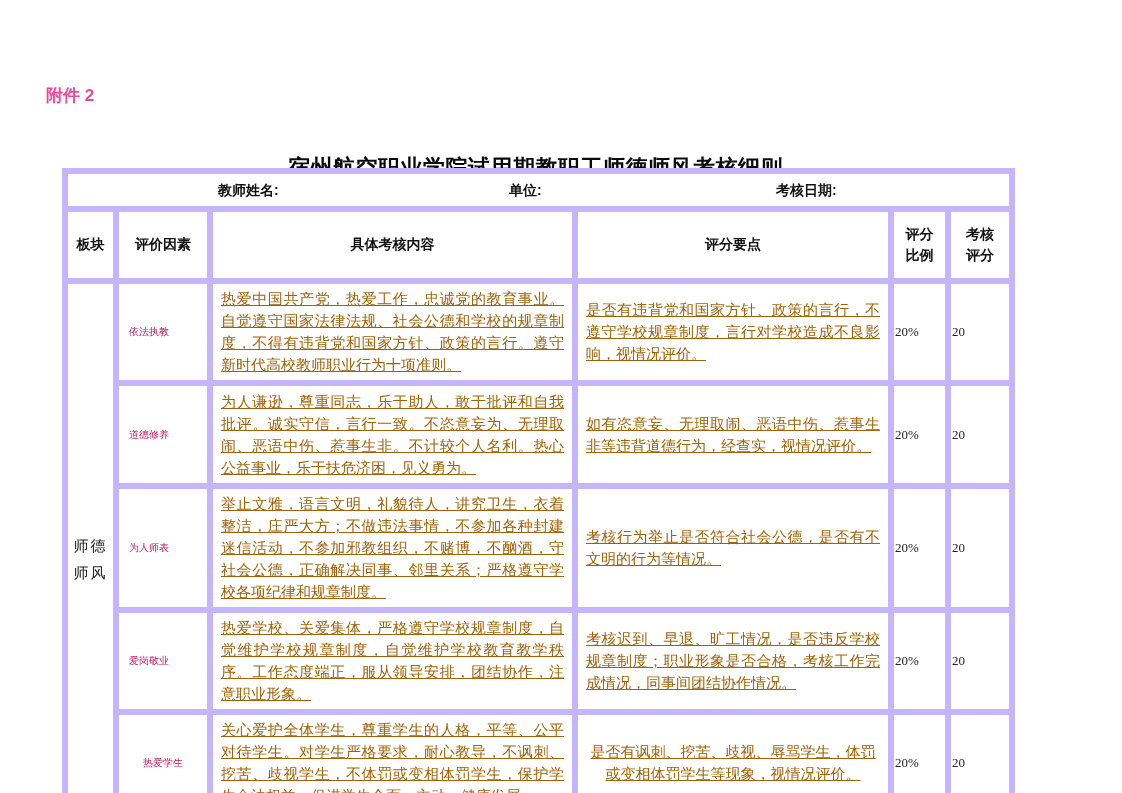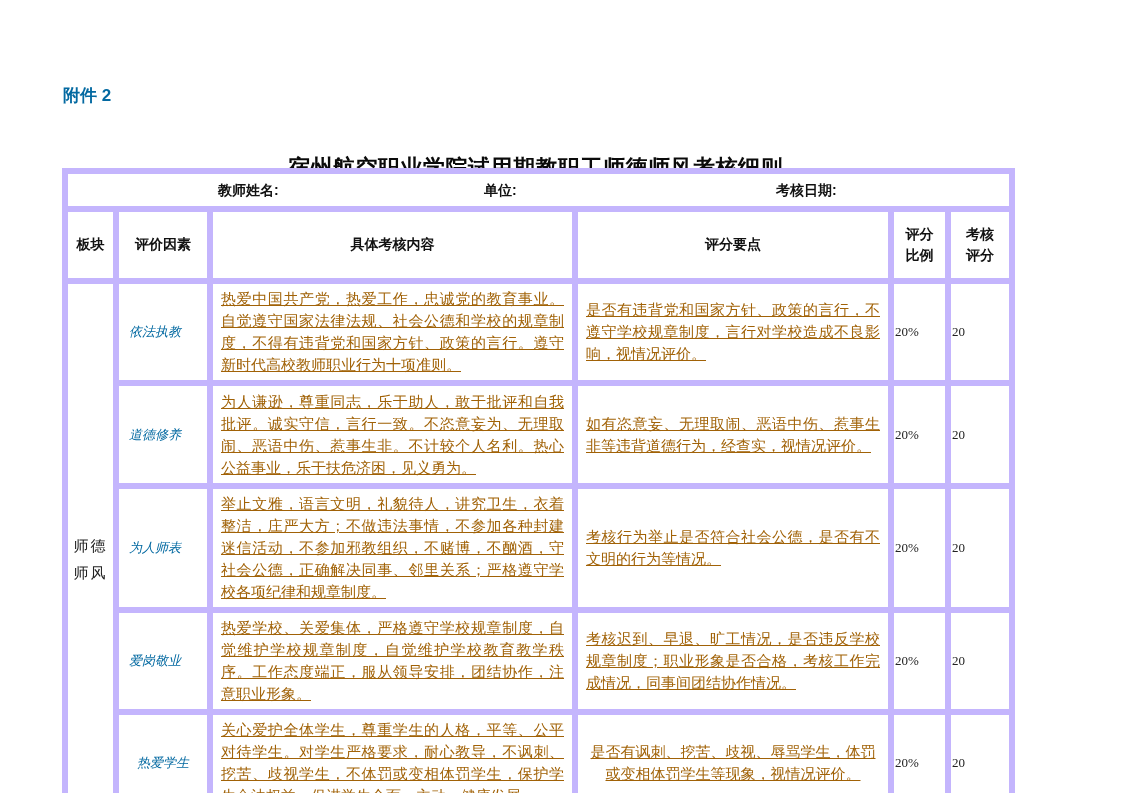--- a/index.html
+++ b/index.html
@@ -2,23 +2,23 @@
 <html lang="zh"><head>
 <meta charset="utf-8">
 <style>
   html,body{margin:0;padding:0;}
   body{
     width:1122px;height:793px;background:#ffffff;position:relative;
     font-family:"Liberation Serif","DejaVu Serif",serif;color:#1e1e1e;
     overflow:hidden;
   }
   .attachment{
-    position:absolute;left:63px;top:84px;
+    position:absolute;left:46px;top:84px;
     font-family:"Liberation Sans","DejaVu Sans",sans-serif;
-    font-weight:bold;font-size:17px;color:#0369a1;
+    font-weight:bold;font-size:17px;color:#ec4899;
   }
   .doc-title{
     position:absolute;left:62px;top:121px;width:947px;text-align:center;
     font-family:"Liberation Sans","DejaVu Sans",sans-serif;
     font-weight:bold;font-size:22px;color:#0a0a0a;letter-spacing:0.5px;margin-top:32px;
   }
   table.assess{
     position:absolute;left:62px;top:168px;width:947px;
     border-collapse:collapse;table-layout:fixed;
     border:1px solid #4a4a4a;border-bottom:2px solid #3c3c3c;
@@ -27,30 +27,30 @@
     border:6px solid #c4b5fd;vertical-align:middle;
     background:#fff;overflow:hidden;
   }
   tr.info-row td{height:32px;padding:0;}
   .info-wrap{position:relative;width:100%;height:32px;}
   .info-wrap span{
     position:absolute;top:0;line-height:32px;
     font-family:"Liberation Sans","DejaVu Sans",sans-serif;
     font-weight:bold;font-size:14px;color:#111;white-space:nowrap;
   }
-  .info-name{left:150px;} .info-unit{left:416px;text-align:center;} .info-date{left:708px;}
+  .info-name{left:150px;} .info-unit{left:441px;text-align:center;} .info-date{left:708px;}
   tr.head-row{height:72px;}
   tr.head-row th{
     font-family:"Liberation Sans","DejaVu Sans",sans-serif;
     font-weight:bold;font-size:14px;text-align:center;color:#111;padding:0 2px;
   }
   .narrow-head{display:inline-block;width:30px;line-height:21px;}
   td.module-cell{text-align:center;font-size:15px;color:#222;}
   td.module-cell span{display:inline-block;width:34px;line-height:27px;letter-spacing:2px;margin-top:25px;}
-  td.factor{font-size:13px;color:#0369a1;padding:2px 4px 2px 10px;text-align:left;font-style:italic;}
+  td.factor{font-size:10px;color:#be185d;padding:2px 4px 2px 10px;text-align:left;}
   td.factor.c{text-align:center;padding:2px 4px;}
   td.content, td.points{
     font-size:15px;line-height:22px;color:#a16207;
     padding:4px 8px;text-align:justify;text-align-last:left;text-decoration:underline;
   }
   td.points.c{text-align:center;text-align-last:center;}
   td.ratio, td.score{text-align:left;font-size:13px;color:#222;}
   tr.r0{height:73px;} tr.r1{height:103px;} tr.r2{height:88px;}
   tr.r3{height:79px;} tr.r4{height:83px;}
 </style>

